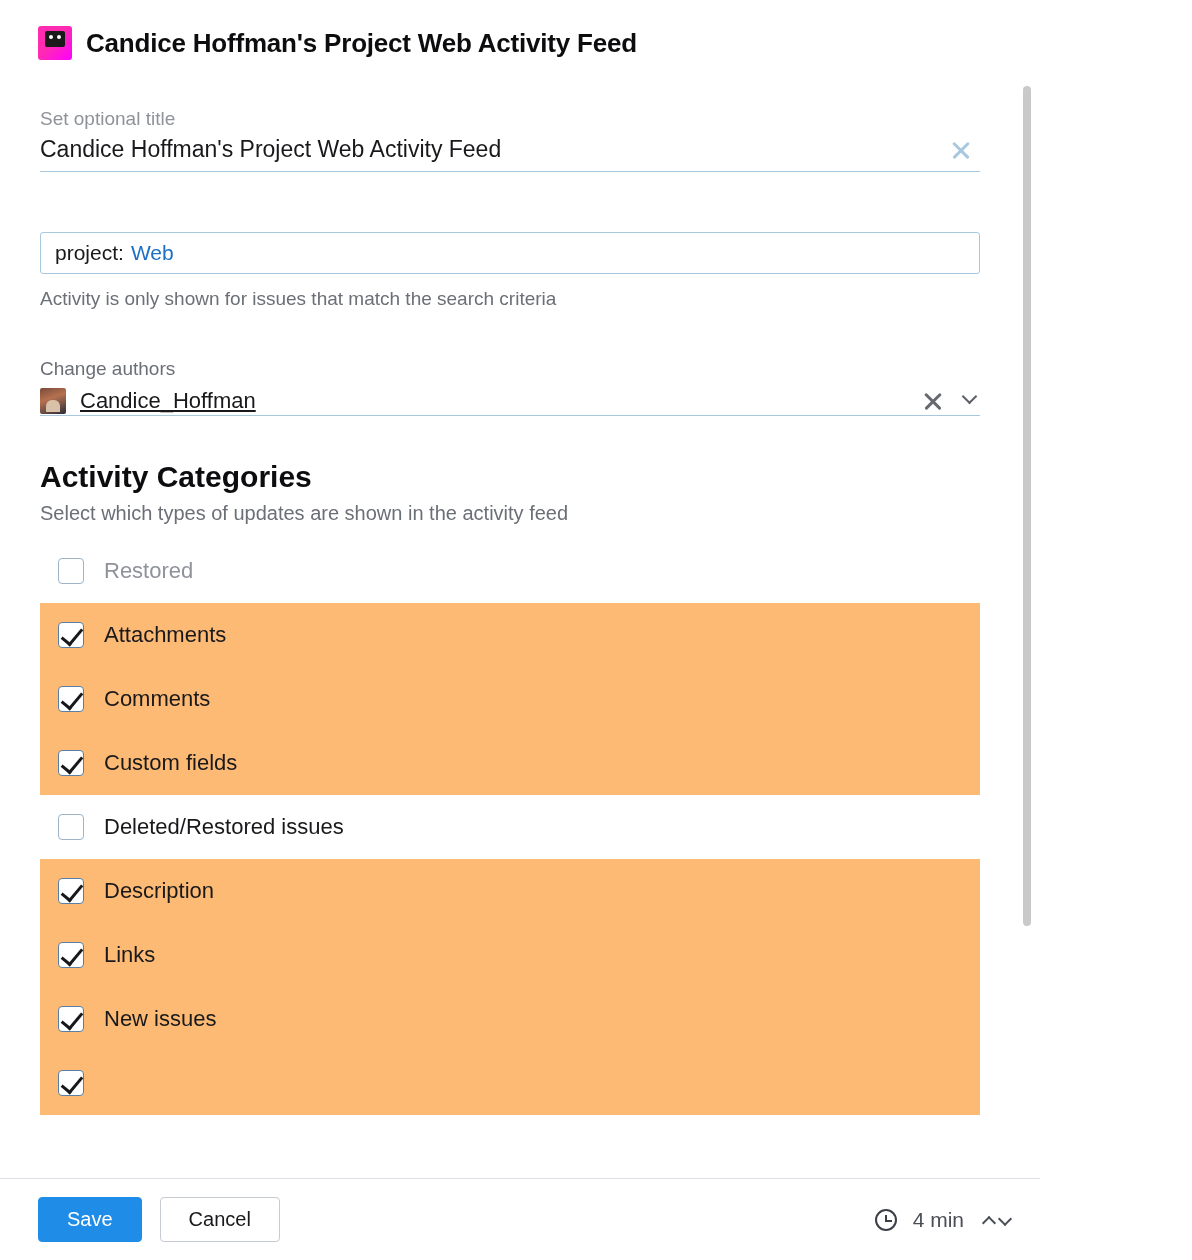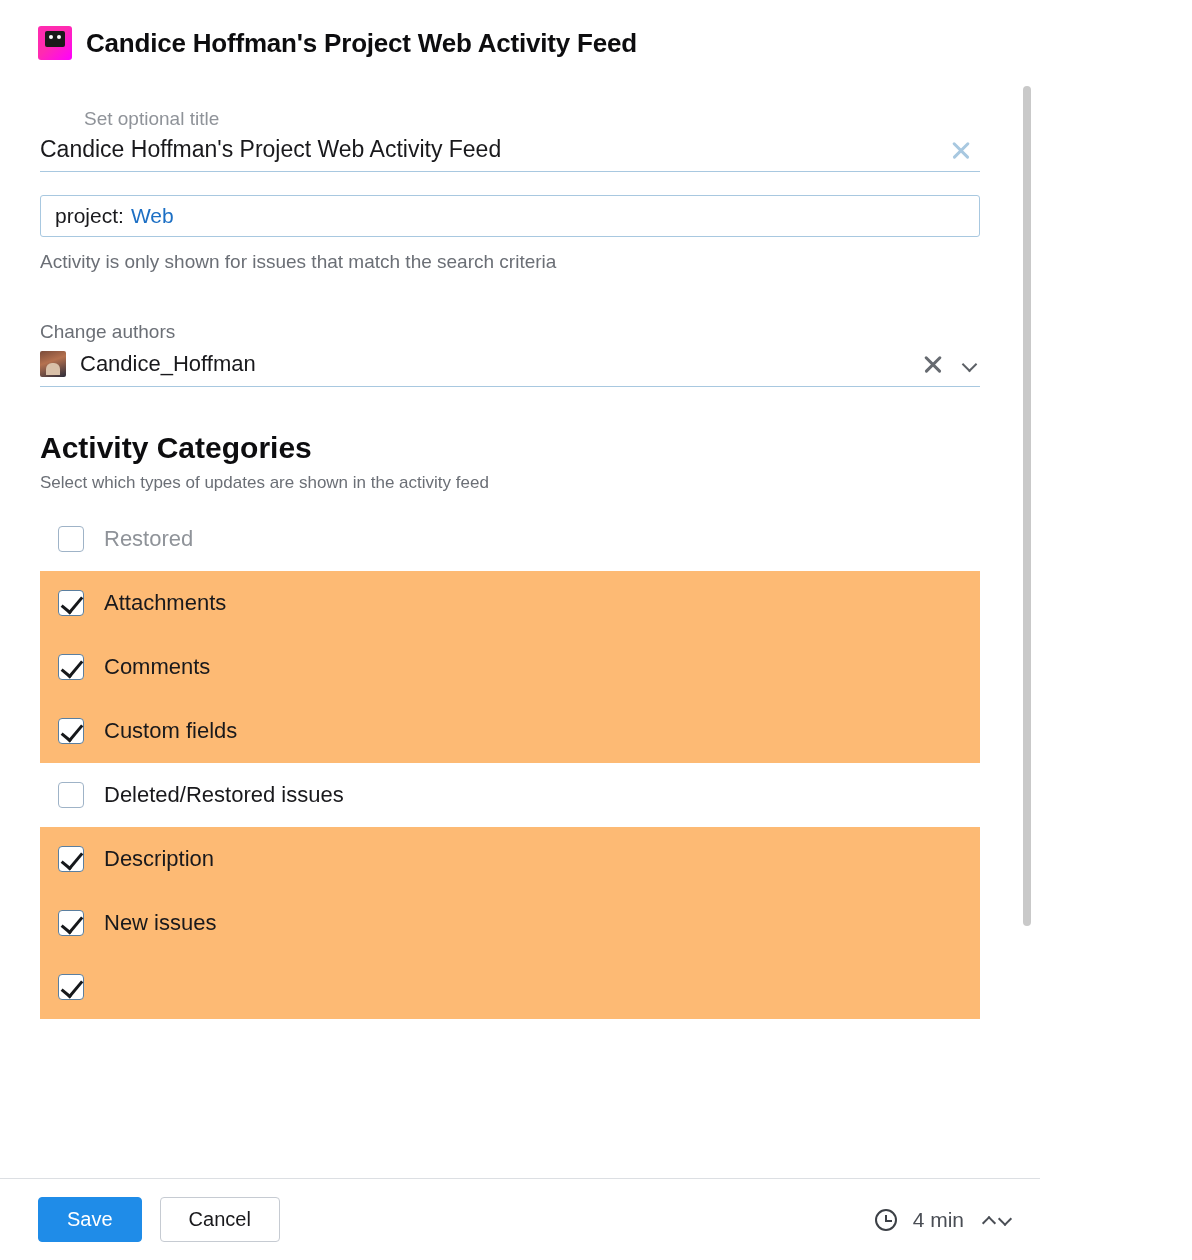--- a/index.html
+++ b/index.html
@@ -105,21 +105,20 @@
     height: 840px;
     background: #c9c9c9;
     border-radius: 4px;
   }
 
   
   .field-label {
     font-size: 19px;
     color: #8f9399;
     margin-bottom: 6px;
-    margin-left: 44px;
   }
   .title-row {
     display: flex;
     align-items: center;
     border-bottom: 1px solid #a8c8e0;
     padding-bottom: 8px;
   }
   .title-input {
     flex: 1 1 auto;
     border: none;
@@ -148,21 +147,21 @@
     background: #a8c8e0;
     border-radius: 2px;
   }
   .clear-x::before { transform: rotate(45deg); }
   .clear-x::after  { transform: rotate(-45deg); }
 
   .clear-x.dark::before, .clear-x.dark::after { background: #666a70; }
 
   
   .query-box {
-    margin-top: 23px;
+    margin-top: 60px;
     border: 1px solid #a8c8e0;
     border-radius: 3px;
     height: 42px;
     display: flex;
     align-items: center;
     padding: 0 14px;
     font-size: 21px;
   }
   .query-prefix { color: #19191c; }
   .query-value { color: #1c6fc4; margin-left: 7px; }
@@ -174,23 +173,23 @@
 
   
   .authors-label {
     font-size: 19px;
     color: #6b6f76;
     margin-top: 48px;
     margin-bottom: 8px;
   }
   .authors-row {
     display: flex;
-    align-items: center;
     border-bottom: 1px solid #a8c8e0;
-    padding-bottom: 9px;
+    padding-bottom: 1px;
+    text-decoration: underline;
   }
   .avatar {
     width: 26px;
     height: 26px;
     border-radius: 2px;
     background: linear-gradient(160deg,#7a4b3a 0%, #b5714f 40%, #2c2c3a 100%);
     flex: 0 0 auto;
     position: relative;
     overflow: hidden;
   }
@@ -227,21 +226,21 @@
   }
 
   
   .section-title {
     font-size: 30px;
     font-weight: bold;
     margin-top: 44px;
     color: #0d0d0f;
   }
   .section-sub {
-    font-size: 17px;
+    font-size: 20px;
     color: #6b6f76;
     margin-top: 8px;
     margin-bottom: 14px;
   }
   .cat-list {
     margin-left: 0;
     margin-right: 0;
   }
   .cat-row {
     display: flex;
@@ -433,20 +432,24 @@
           <div class="cat-row">
             <div class="cbox"></div>
             <div class="cat-label">Deleted/Restored issues</div>
           </div>
 
           <div class="cat-row selected">
             <div class="cbox checked"></div>
             <div class="cat-label">Description</div>
           </div>
 
+          <div class="cat-row selected">
+            <div class="cbox checked"></div>
+            <div class="cat-label">Links</div>
+          </div>
 
           <div class="cat-row selected">
             <div class="cbox checked"></div>
             <div class="cat-label">New issues</div>
           </div>
 
           <div class="cat-row selected">
             <div class="cbox checked"></div>
           </div>
 

